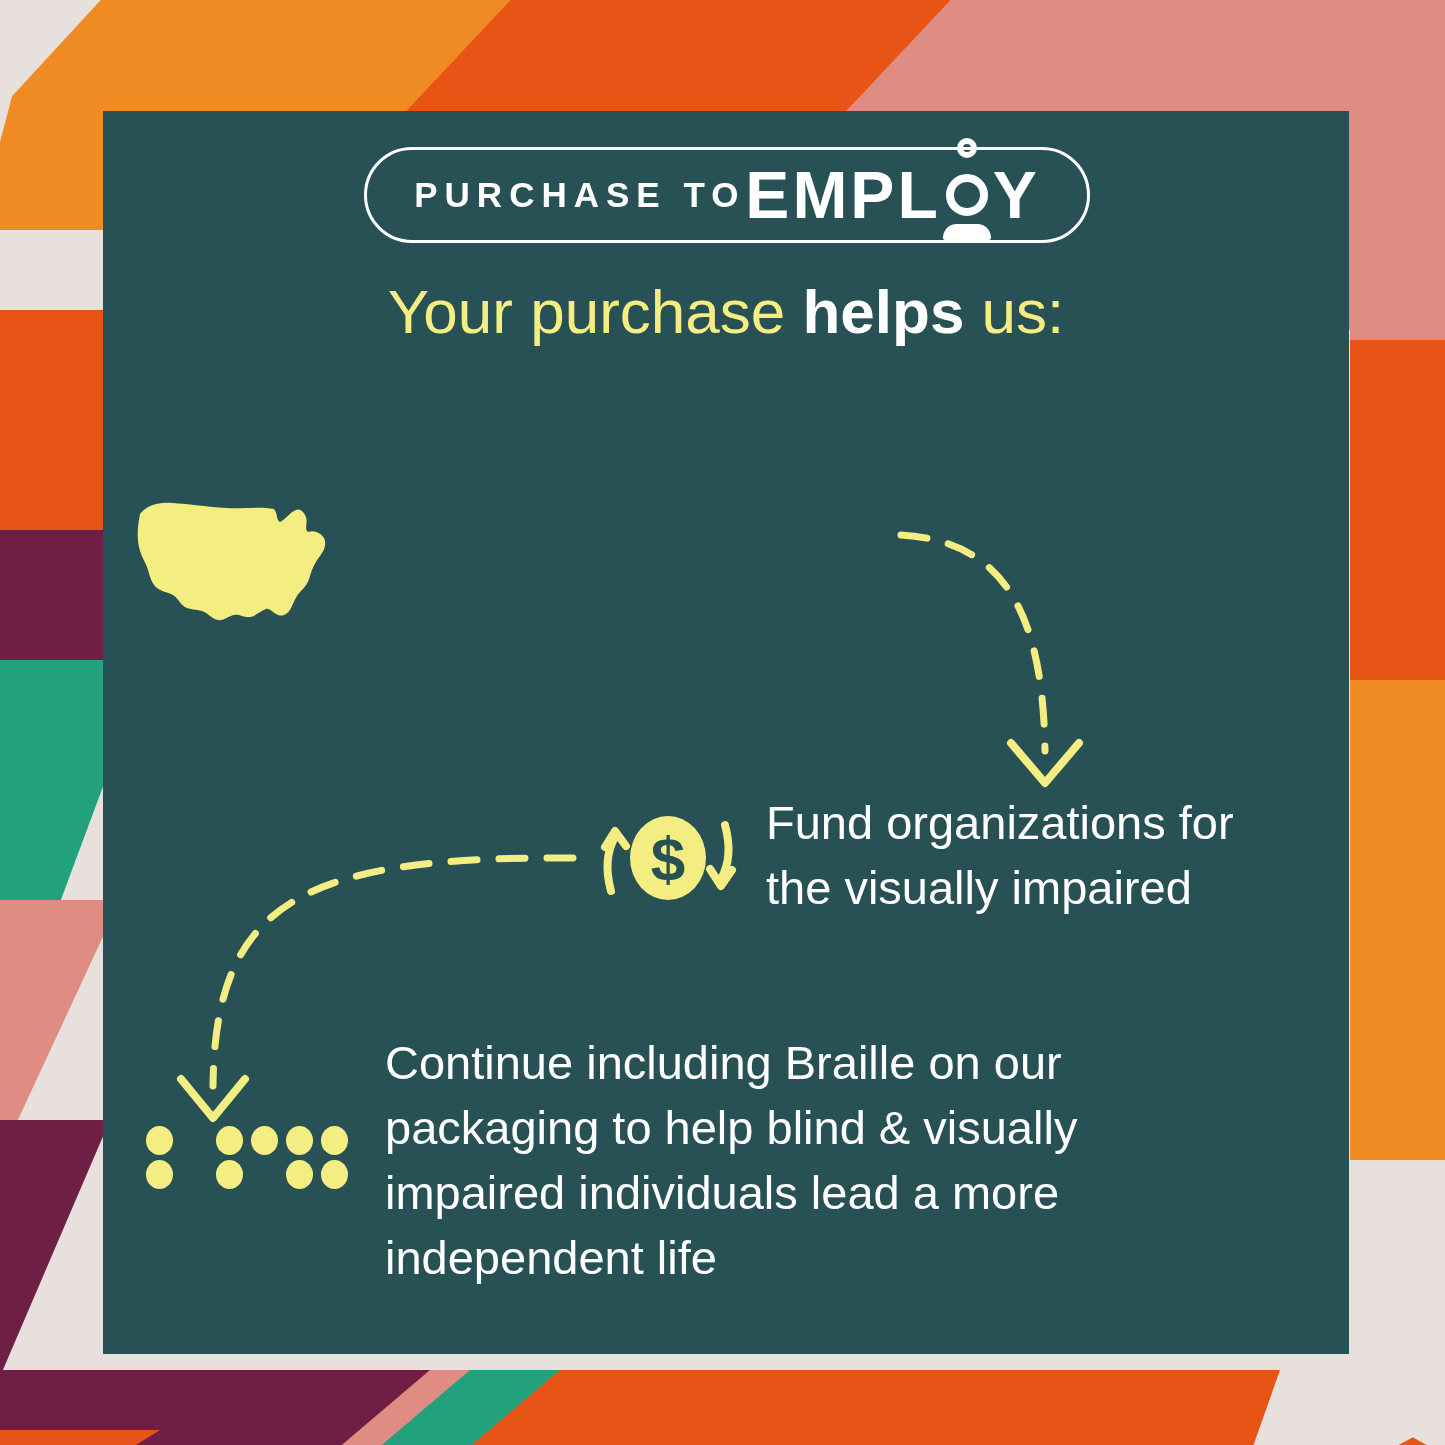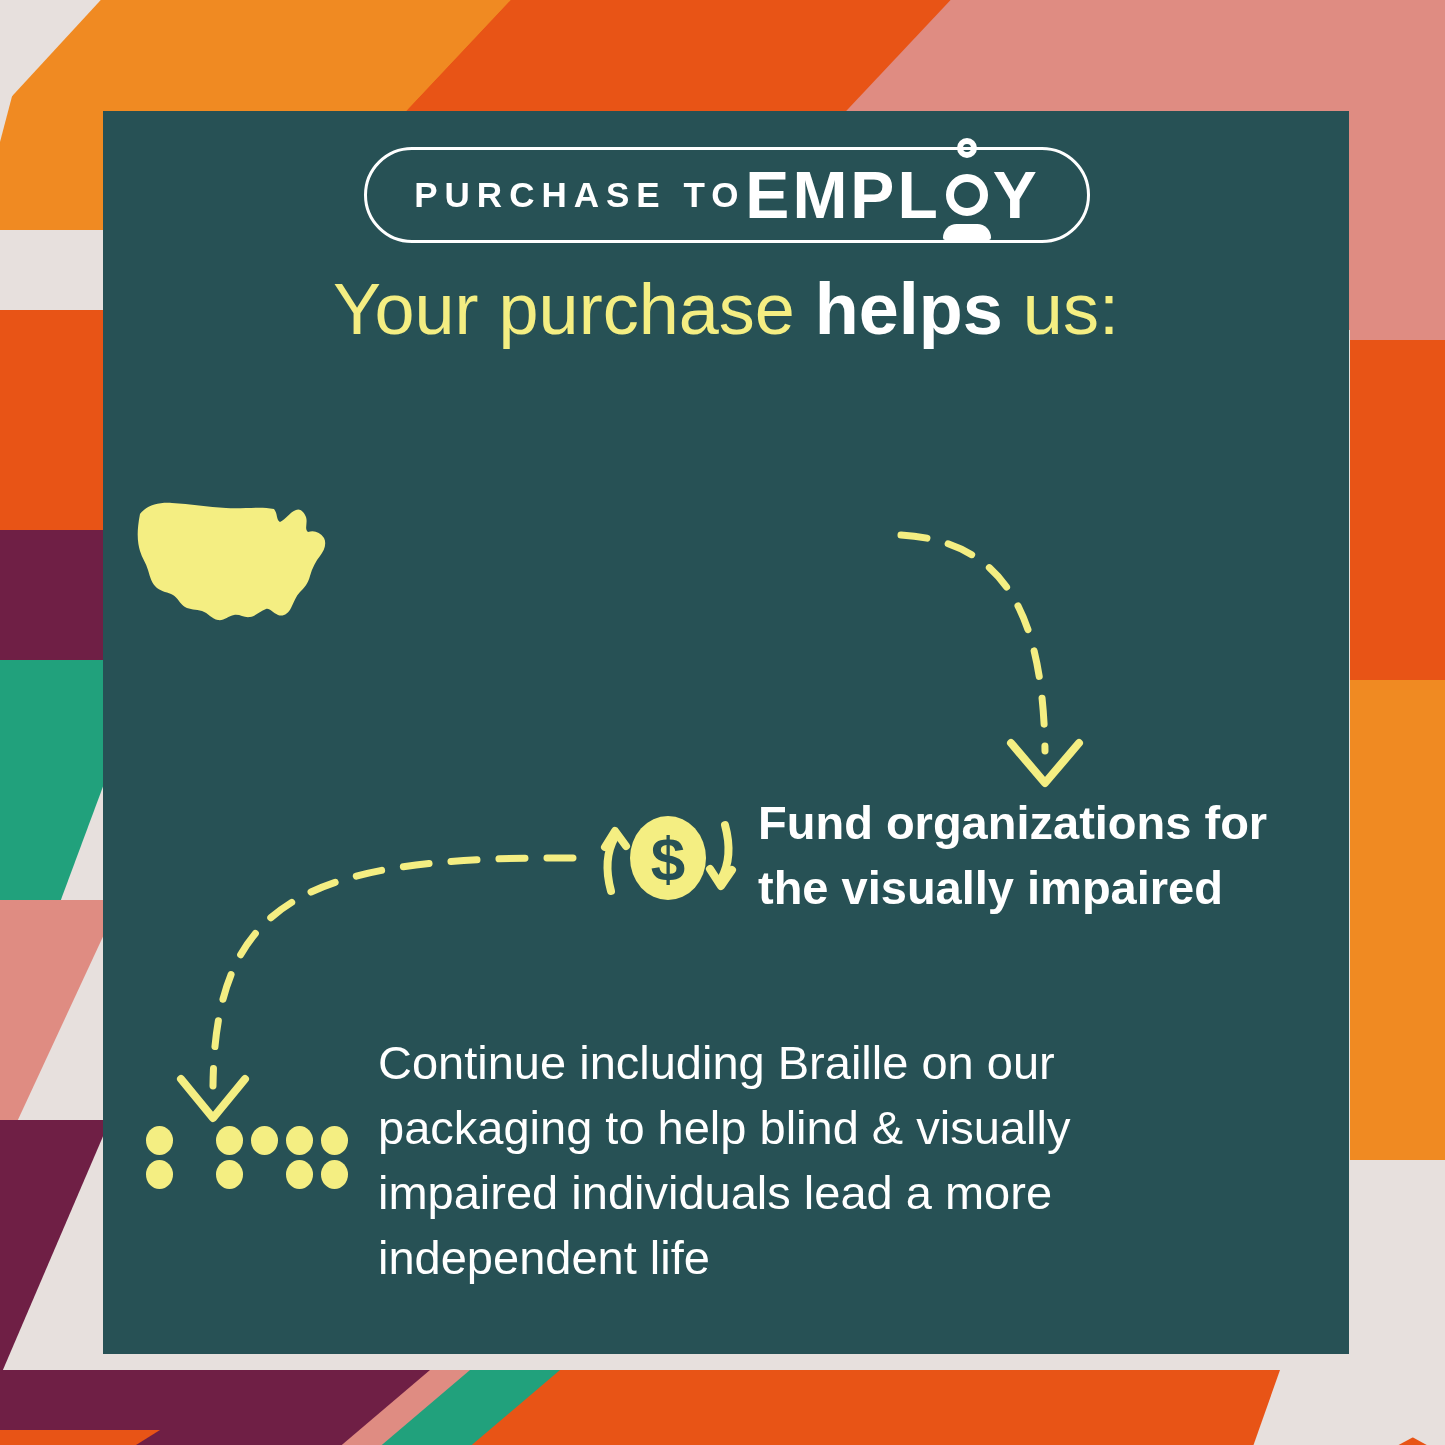--- a/index.html
+++ b/index.html
@@ -98,24 +98,24 @@
     width: 48px;
     height: 16px;
     background: #ffffff;
     border-radius: 18px 18px 3px 3px;
   }
 
   
   .headline {
     position: absolute;
     left: 0;
-    top: 162px;
+    top: 170px;
     width: 100%;
     text-align: center;
-    font-size: 72px;
+    font-size: 62px;
     line-height: 1;
     white-space: nowrap;
   }
   .hl-yellow { color: #F4EE82; font-weight: normal; }
   .hl-white  { color: #FFFFFF; font-weight: bold; }
 
   
   .row {
     position: absolute;
     display: flex;
@@ -127,25 +127,25 @@
     line-height: 1.38;
     white-space: pre-line;
   }
 
   #row-1 { left: 25px; top: 305px; }
   #row-1 .icon-wrap { width: 230px; padding-top: 72px; }
   #row-1 .row-text { margin-left: 20px; }
 
   #row-2 { left: 490px; top: 680px; }
   #row-2 .icon-wrap { width: 155px; padding-top: 12px; }
-  #row-2 .row-text { margin-left: 10px; font-weight: bold; }
+  #row-2 .row-text { margin-left: 18px; }
 
   #row-3 { left: 25px; top: 920px; }
   #row-3 .icon-wrap { width: 230px; padding-top: 95px; }
-  #row-3 .row-text { margin-left: 20px; }
+  #row-3 .row-text { margin-left: 27px; }
 
   
   .braille {
     display: grid;
     grid-template-columns: repeat(6, 30px);
     grid-template-rows: repeat(2, 34px);
     column-gap: 5px;
     margin-left: 18px;
   }
   .braille i {

